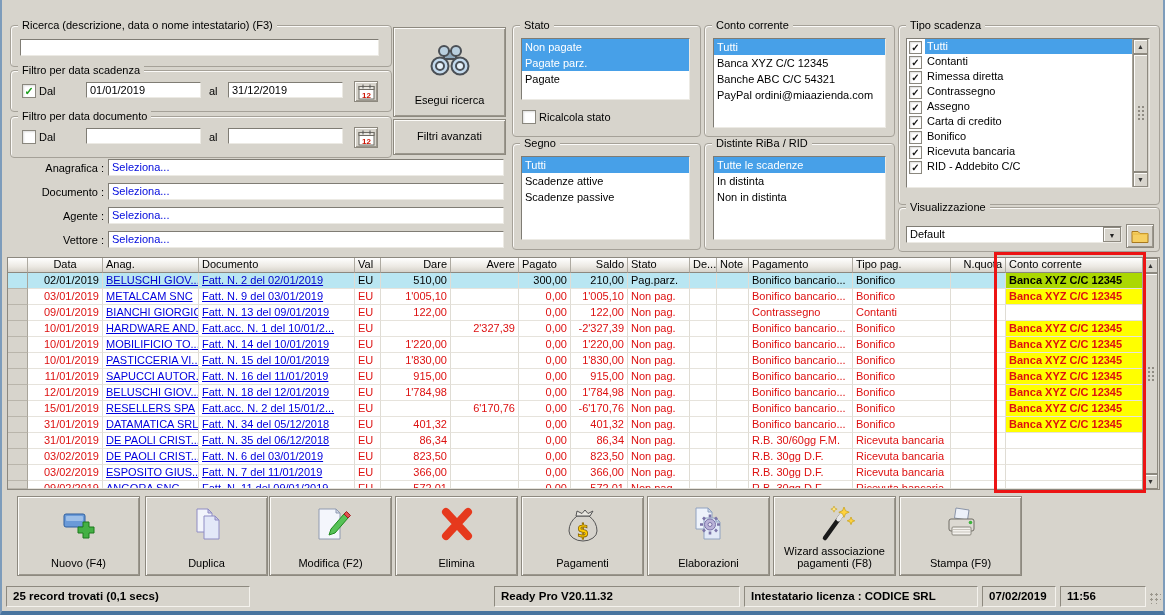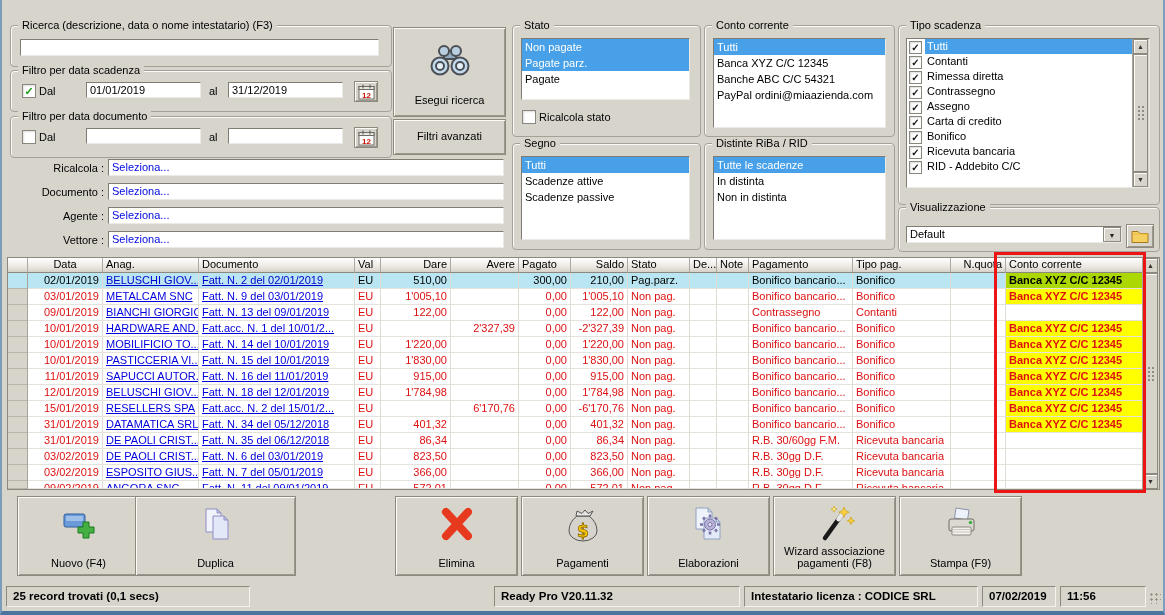--- a/index.html
+++ b/index.html
@@ -144,21 +144,21 @@
             <circle cx="13" cy="24" r="4" fill="#e6f0f8"></circle>
             <circle cx="33" cy="24" r="4" fill="#e6f0f8"></circle>
           </g>
         </svg>
     </div>
     <div class="blabel" style="bottom:10px">Esegui ricerca</div>
   </div>
   <div class="btn3d" style="left:391px;top:119px;width:111px;height:34px;line-height:32px;text-align:center">Filtri avanzati</div>
 
   <div id="selector-rows">
-      <div class="sel-label" style="top: 160px;">Ricalcola :</div>
+      <div class="sel-label" style="top: 160px;">Anagrafica :</div>
       <div class="field sel-field" style="top: 159px;">Seleziona...</div>
       <div class="sel-label" style="top: 184px;">Documento :</div>
       <div class="field sel-field" style="top: 183px;">Seleziona...</div>
       <div class="sel-label" style="top: 208px;">Agente :</div>
       <div class="field sel-field" style="top: 207px;">Seleziona...</div>
       <div class="sel-label" style="top: 232px;">Vettore :</div>
       <div class="field sel-field" style="top: 231px;">Seleziona...</div>
     </div>
 
   <div class="group" style="left:510px;top:25px;width:187px;height:110px">
@@ -496,21 +496,21 @@
           <div class="bcell" style="width: 32px; flex: 0 0 auto;"></div>
           <div class="bcell" style="width: 104px; flex: 0 0 auto;">R.B. 30gg D.F.</div>
           <div class="bcell" style="width: 98px; flex: 0 0 auto;">Ricevuta bancaria</div>
           <div class="bcell num" style="width: 55px; flex: 0 0 auto;"></div>
           <div class="bcell" style="flex: 1 1 0%;"></div>
         </div>
         <div class="trow">
           <div class="bcell rowsel" style="width: 20px; flex: 0 0 auto;"></div>
           <div class="bcell num" style="width: 75px; flex: 0 0 auto;">03/02/2019</div>
           <div class="bcell link" style="width: 96px; flex: 0 0 auto;">ESPOSITO GIUS...</div>
-          <div class="bcell link" style="width: 156px; flex: 0 0 auto;">Fatt. N. 7 del 05/01/2019</div>
+          <div class="bcell link" style="width: 156px; flex: 0 0 auto;">Fatt. N. 7 del 11/01/2019</div>
           <div class="bcell" style="width: 26px; flex: 0 0 auto;">EU</div>
           <div class="bcell num" style="width: 70px; flex: 0 0 auto;">366,00</div>
           <div class="bcell num" style="width: 68px; flex: 0 0 auto;"></div>
           <div class="bcell num" style="width: 52px; flex: 0 0 auto;">0,00</div>
           <div class="bcell num" style="width: 57px; flex: 0 0 auto;">366,00</div>
           <div class="bcell" style="width: 62px; flex: 0 0 auto;">Non pag.</div>
           <div class="bcell" style="width: 27px; flex: 0 0 auto;"></div>
           <div class="bcell" style="width: 32px; flex: 0 0 auto;"></div>
           <div class="bcell" style="width: 104px; flex: 0 0 auto;">R.B. 30gg D.F.</div>
           <div class="bcell" style="width: 98px; flex: 0 0 auto;">Ricevuta bancaria</div>
@@ -551,30 +551,41 @@
       <div class="bigbtn" style="left: 15px; width: 121px;">
         <div class="bicon">
           <svg width="40" height="38" viewBox="0 0 40 38">
             <rect x="5" y="9" width="21" height="13" rx="2" fill="#6a9ad8" stroke="#2e5f9e"></rect>
             <rect x="7" y="11" width="17" height="5" rx="1" fill="#9dbfe8"></rect>
             <path d="M24 17 h6 v5 h5 v6 h-5 v5 h-6 v-5 h-5 v-6 h5 z" fill="#44b044" stroke="#1c7a1c"></path>
           </svg>
         </div>
         <div class="blabel">Nuovo (F4)</div>
       </div>
-      <div class="bigbtn" style="left: 133px; width: 121px; padding-left: 38px;">
+      <div class="bigbtn" style="left: 143px; width: 121px;">
         <div class="bicon">
           <svg width="40" height="38" viewBox="0 0 40 38">
             <path d="M10 4 h11 l4 4 v19 h-15 z" fill="#f2f4fb" stroke="#8f8cc4"></path>
             <path d="M21 4 l4 4 h-4 z" fill="#c9c6e6" stroke="#8f8cc4"></path>
             <path d="M17 11 h11 l4 4 v19 h-15 z" fill="#e3e8f8" stroke="#8f8cc4"></path>
             <path d="M28 11 l4 4 h-4 z" fill="#c9c6e6" stroke="#8f8cc4"></path>
           </svg>
         </div>
         <div class="blabel">Duplica</div>
+      </div>
+      <div class="bigbtn" style="left: 267px; width: 121px;">
+        <div class="bicon">
+          <svg width="40" height="38" viewBox="0 0 40 38">
+            <path d="M8 4 h17 l4 4 v26 h-21 z" fill="#f4f6fc" stroke="#8f9ab0"></path>
+            <path d="M25 4 l4 4 h-4 z" fill="#d4daea" stroke="#8f9ab0"></path>
+            <path d="M33 9 l4 4 -13 15 -6 2 2 -6 z" fill="#57c257" stroke="#1f8a1f"></path>
+            <path d="M33 9 l4 4 2.5 -2.5 -4 -4 z" fill="#e05050" stroke="#a02020"></path>
+          </svg>
+        </div>
+        <div class="blabel">Modifica (F2)</div>
       </div>
       <div class="bigbtn" style="left: 393px; width: 121px;">
         <div class="bicon">
           <svg width="40" height="38" viewBox="0 0 40 38">
             <path d="M9 7 L31 31 M31 7 L9 31" stroke="#e6391d" stroke-width="8" stroke-linecap="round"></path>
           </svg>
         </div>
         <div class="blabel">Elimina</div>
       </div>
       <div class="bigbtn" style="left: 519px; width: 121px;">

